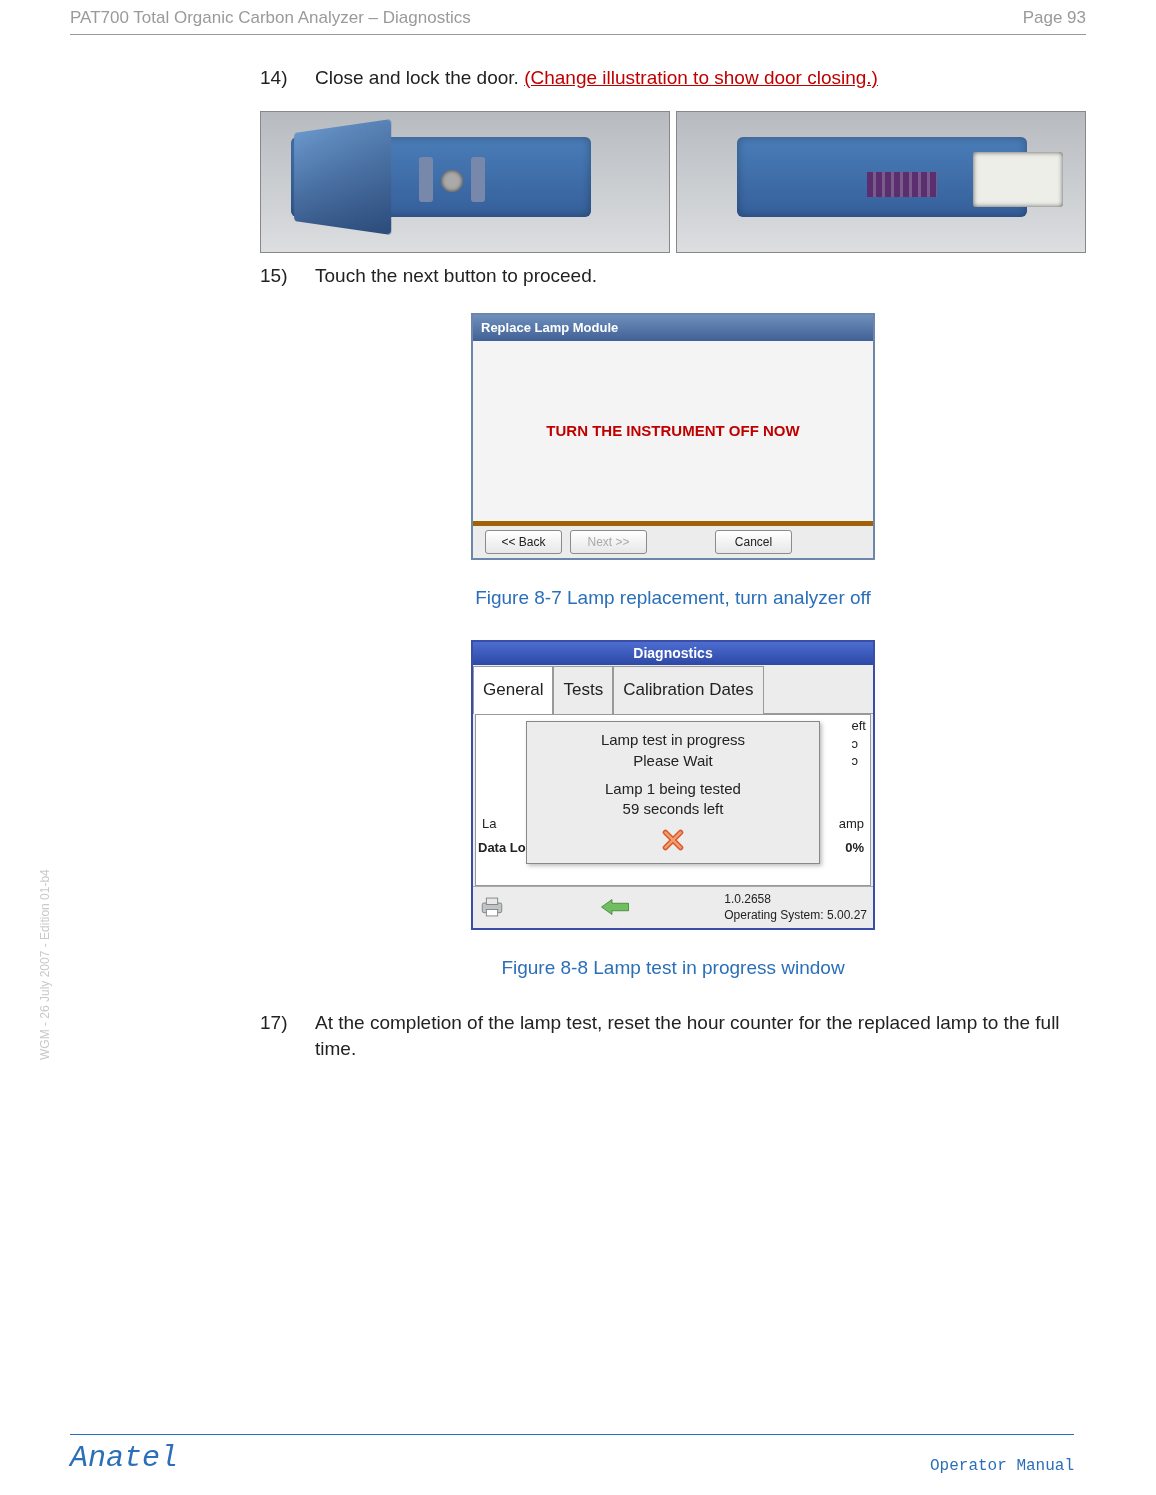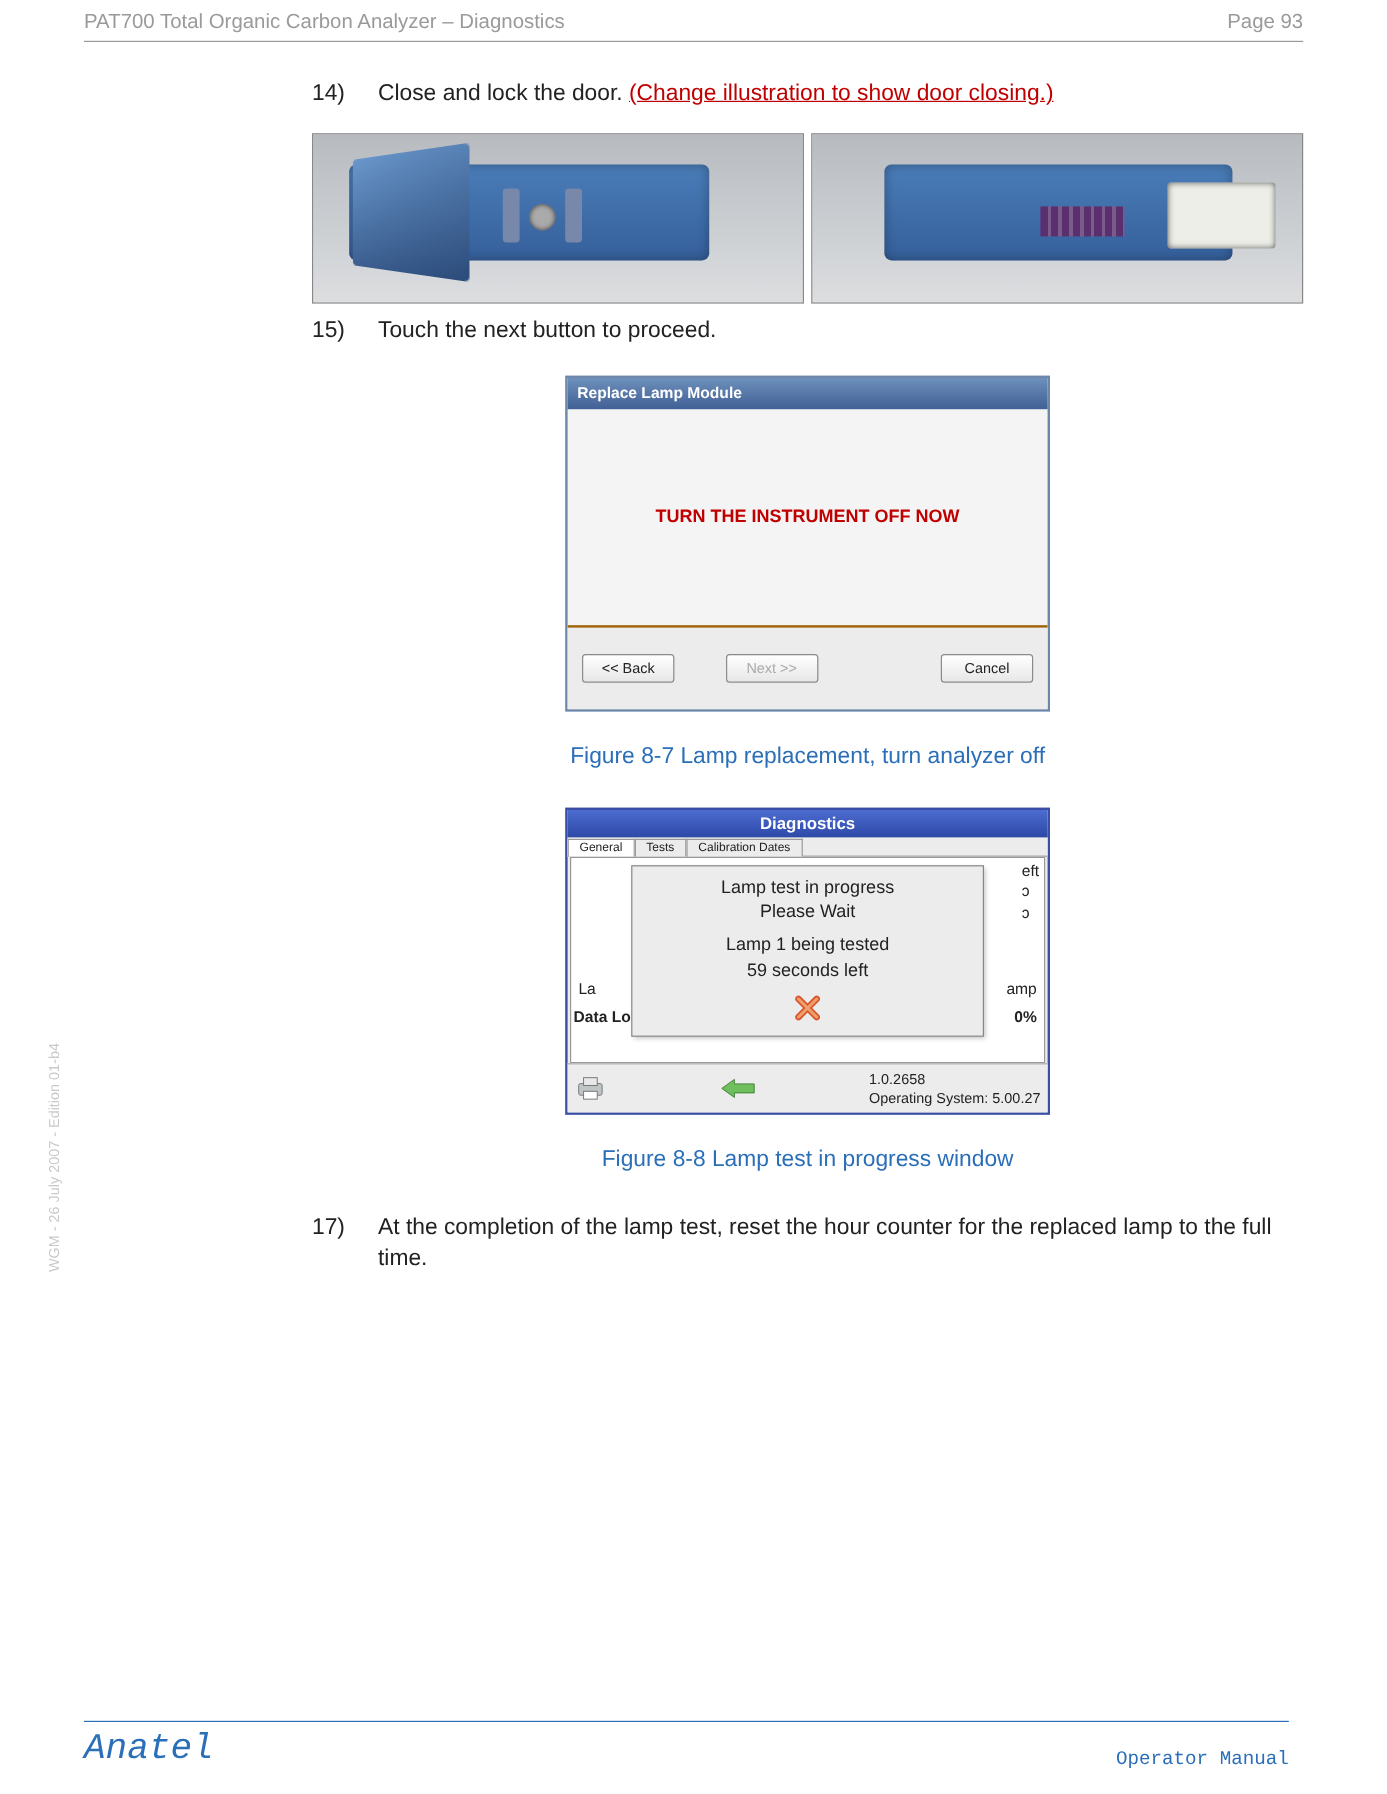--- a/index.html
+++ b/index.html
@@ -97,24 +97,24 @@
     align-items: center;
     justify-content: center;
   }
   .turn-off {
     color: #c00000;
     font-weight: bold;
     font-size: 15px;
   }
   .dialog-btnrow {
     display: flex;
-    justify-content: space-between;
+    justify-content: flex-start;
     gap: 8px;
-    padding: 22px 12px;
-    border-top: 2px solid #a16207;
+    padding: 4px 12px;
+    border-top: 5px solid #a16207;
     background: #ececec;
   }
   .dlg-btn {
     width: 75px;
     height: 22px;
     font-size: 12px;
     background: linear-gradient(#fff,#e7e7e7);
     border: 1px solid #8b8b8b;
     border-radius: 3px;
     display:flex; align-items:center; justify-content:center;
@@ -146,25 +146,25 @@
     text-align: center;
     font-weight: bold;
     padding: 2px 0;
   }
   .tabrow {
     display: flex;
     background: #ececec;
     border-bottom: 1px solid #999;
   }
   .tab {
-    padding: 0 9px;
+    padding: 12px 9px;
     border: 1px solid #999;
     border-bottom: none;
     background: #ececec;
-    font-size: 10px;
+    font-size: 17px;
     position: relative;
     top: 1px;
   }
   .tab.active { background:#fff; }
   .diag-body { height: 170px; position:relative; background:#fff; border:1px solid #999; margin:0 2px;}
   .diag-frag-right { position:absolute; right:4px; top:2px; font-size:13px; text-align:left;}
   .diag-la { position:absolute; left:6px; top:100px; font-size:13px;}
   .diag-amp { position:absolute; right:6px; top:100px; font-size:13px;}
   .diag-datal { position:absolute; left:2px; top:124px; font-size:13px; font-weight:bold;}
   .diag-zero { position:absolute; right:6px; top:124px; font-size:13px; font-weight:bold;}

